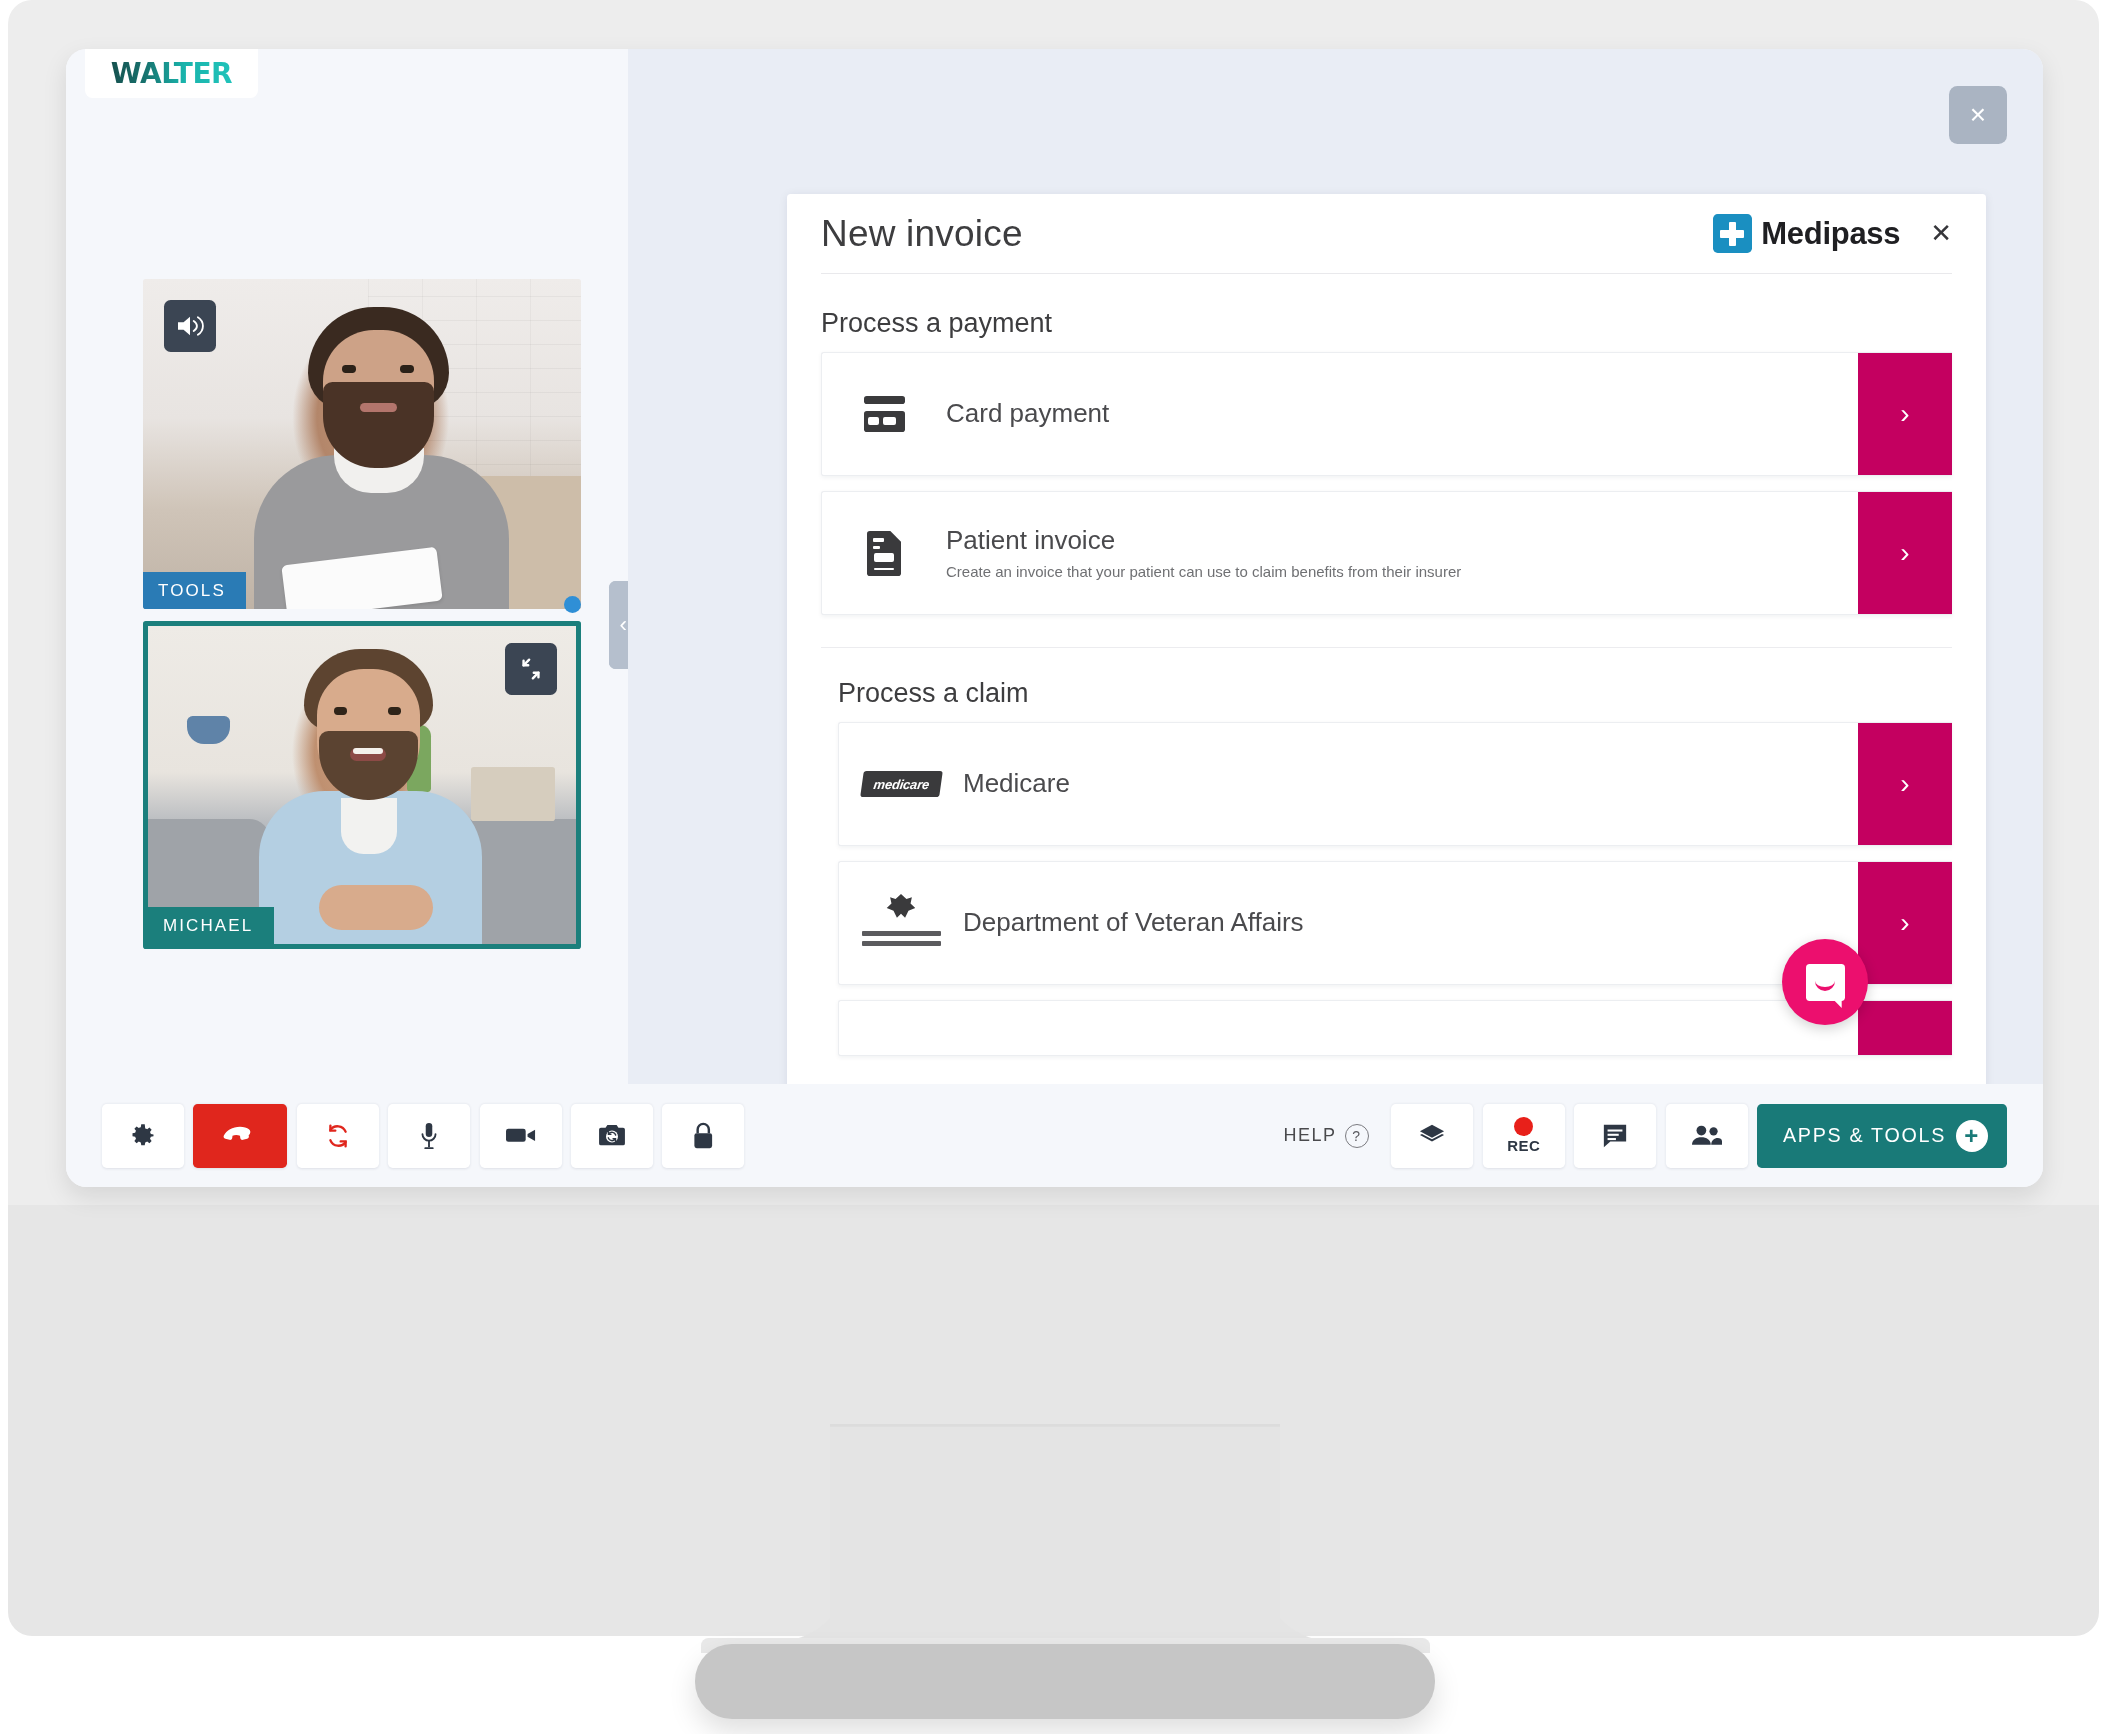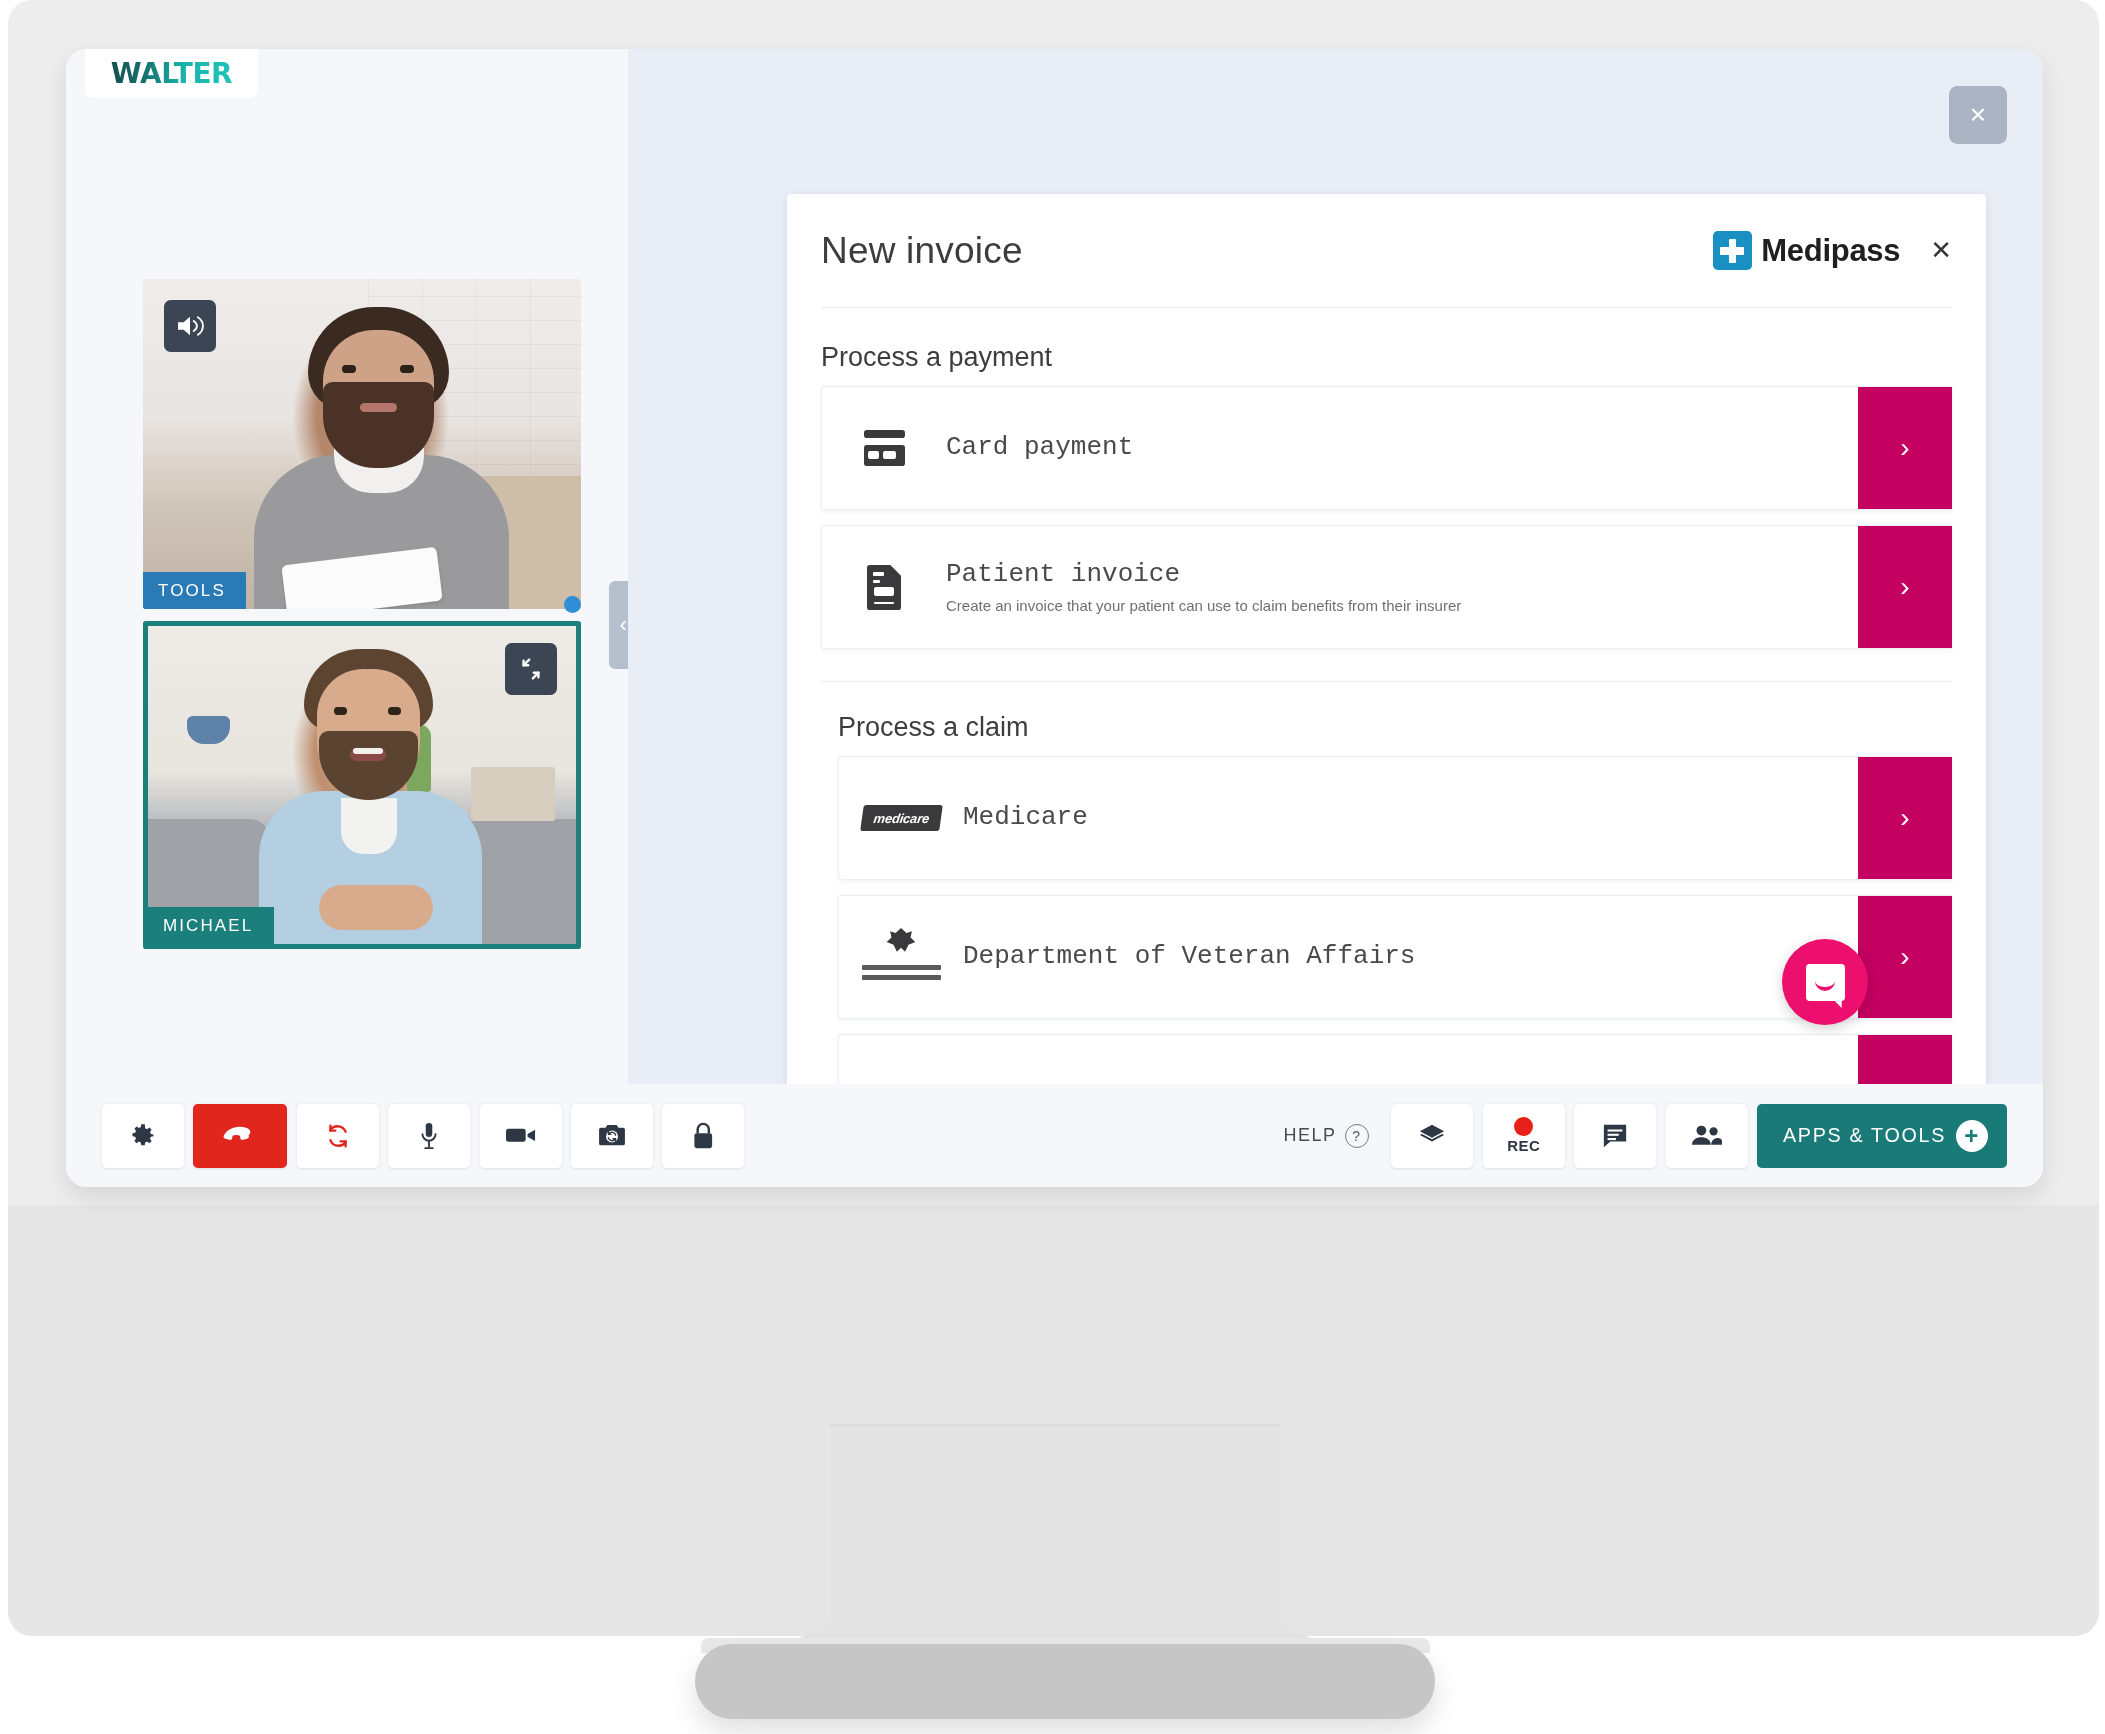--- a/index.html
+++ b/index.html
@@ -319,21 +319,21 @@
     left: 721px; top: 145px;
     width: 1199px; height: 911px;
     background: #ffffff;
     border-radius: 3.7px;
     overflow: hidden;
     box-shadow: 0 1.9px 9.4px rgba(20,30,60,0.08);
   }
 
   #card-header {
     position: relative;
-    height: 114px;
+    height: 80px;
     margin: 0 34px;
     border-bottom: 0.9px solid #e9e9ec;
     display: flex;
     align-items: center;
     justify-content: space-between;
   }
   #card-title {
     font-size: 37px;
     color: #3d3d3f;
     font-weight: 400;
@@ -387,21 +387,20 @@
     width: 124px;
     display: flex; align-items: center; justify-content: center;
     flex: 0 0 124px;
   }
   .option-text { flex: 1; padding-right: 15px; }
   .option-label {
     font-size: 26px;
     color: #4a4a4d;
     font-weight: 400;
     line-height: 1.15;
-    font-family: Liberation Mono, monospace;
   }
   .option-desc {
     font-size: 15px;
     color: #6f7073;
     margin-top: 6.6px;
   }
   .option-arrow {
     flex: 0 0 94px;
     align-self: stretch;
     width: 94px;

